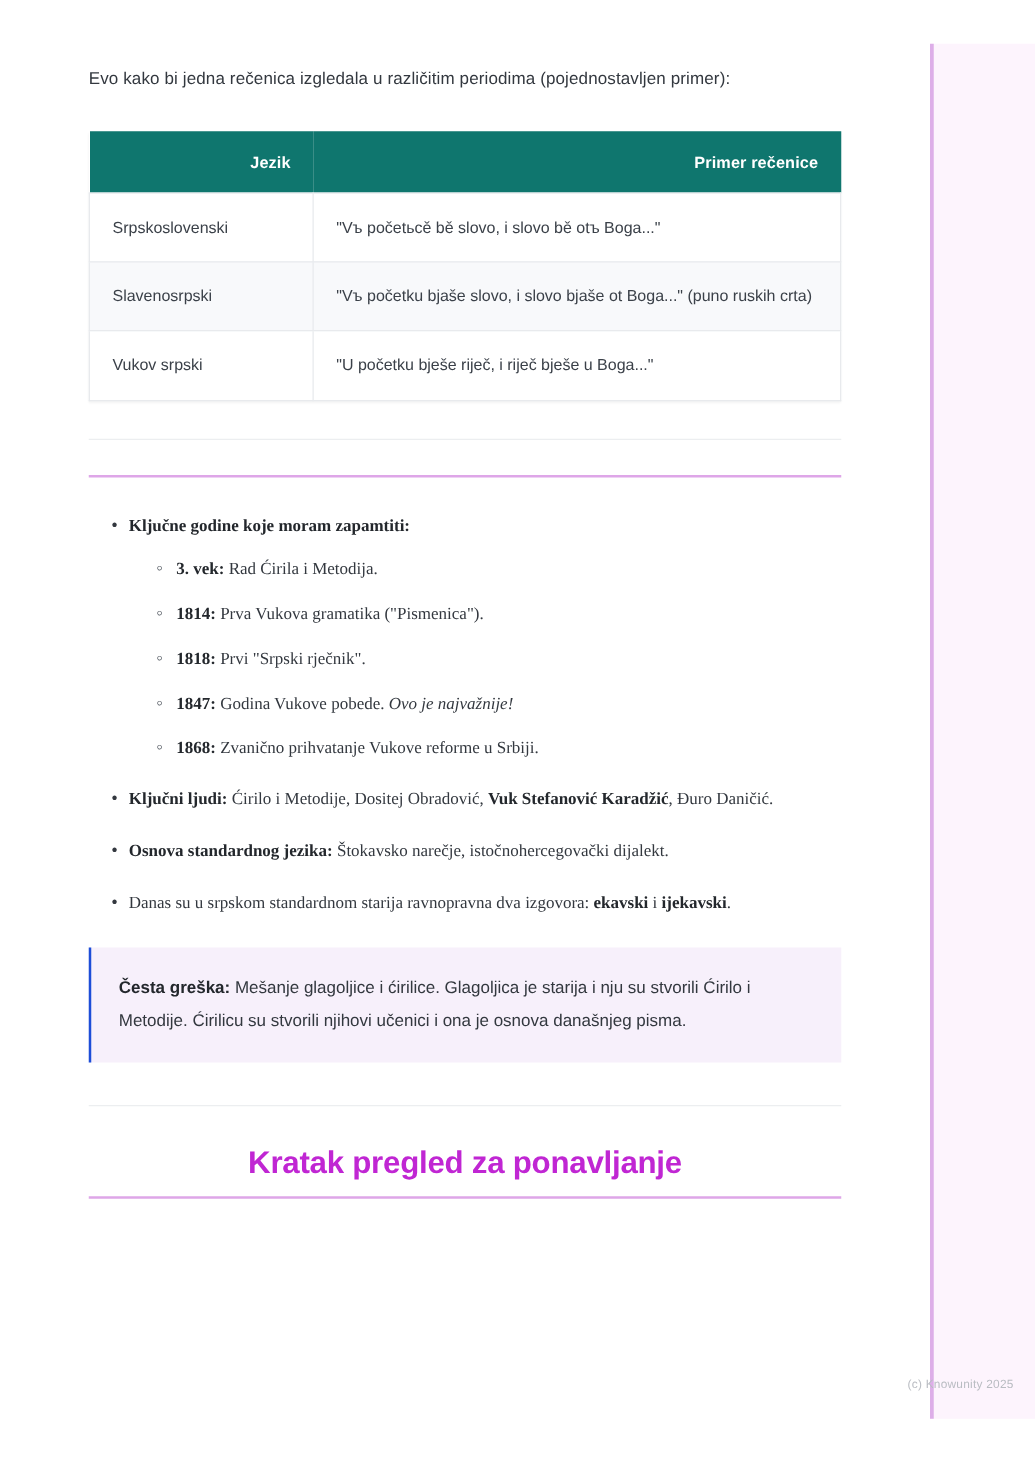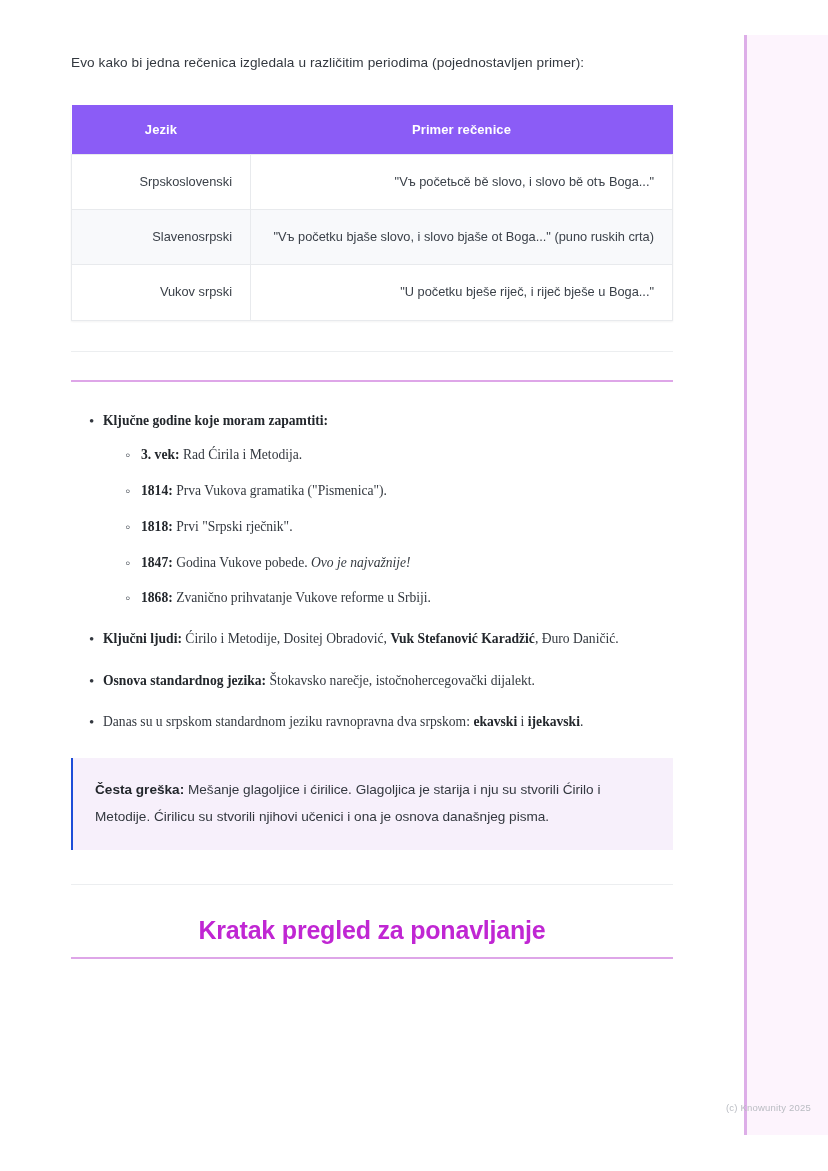--- a/index.html
+++ b/index.html
@@ -51,37 +51,36 @@
   
   table.data-table {
     width: 100%;
     border-collapse: collapse;
     table-layout: fixed;
     margin: 0 0 30px 0;
     font-size: 12.8px;
     box-shadow: 0 1px 2px rgba(0,0,0,.05);
   }
   table.data-table th {
-    background: #8b5cf6;
+    background: #0f766e;
     color: #ffffff;
     font-weight: bold;
-    text-align: center;
+    text-align: right;
     padding: 17px 18px;
     font-size: 13px;
     letter-spacing: .1px;
     border: none;
   }
   table.data-table th.col-lang { width: 143px; }
   table.data-table td {
     border: 1px solid #e8eaed;
     padding: 16px 18px;
     color: #3b4149;
     line-height: 1.75;
     vertical-align: middle;
-    text-align: right;
   }
   table.data-table tbody tr.row-alt td {
     background: #f8f9fb;
   }
   table.data-table td.cell-lang { color: #3b4149; }
 
   
   .rule {
     height: 1px;
     background: #eceef0;
@@ -244,21 +243,21 @@
       <span>Ćirilo i Metodije, Dositej Obradović,</span>
       <span class="b">Vuk Stefanović Karadžić</span><span>, Đuro Daničić.</span>
     </li>
 
     <li>
       <span class="b">Osnova standardnog jezika:</span>
       <span>Štokavsko narečje, istočnohercegovački dijalekt.</span>
     </li>
 
     <li>
-      <span>Danas su u srpskom standardnom jeziku ravnopravna dva srpskom:</span>
+      <span>Danas su u srpskom standardnom starija ravnopravna dva izgovora:</span>
       <span class="b">ekavski</span>
       <span>i</span>
       <span class="b">ijekavski</span><span>.</span>
     </li>
 
   </ul>
 
   <div class="callout">
     <span class="b">Česta greška:</span>
     <span>Mešanje glagoljice i ćirilice. Glagoljica je starija i nju su stvorili Ćirilo i Metodije. Ćirilicu su stvorili njihovi učenici i ona je osnova današnjeg pisma.</span>

